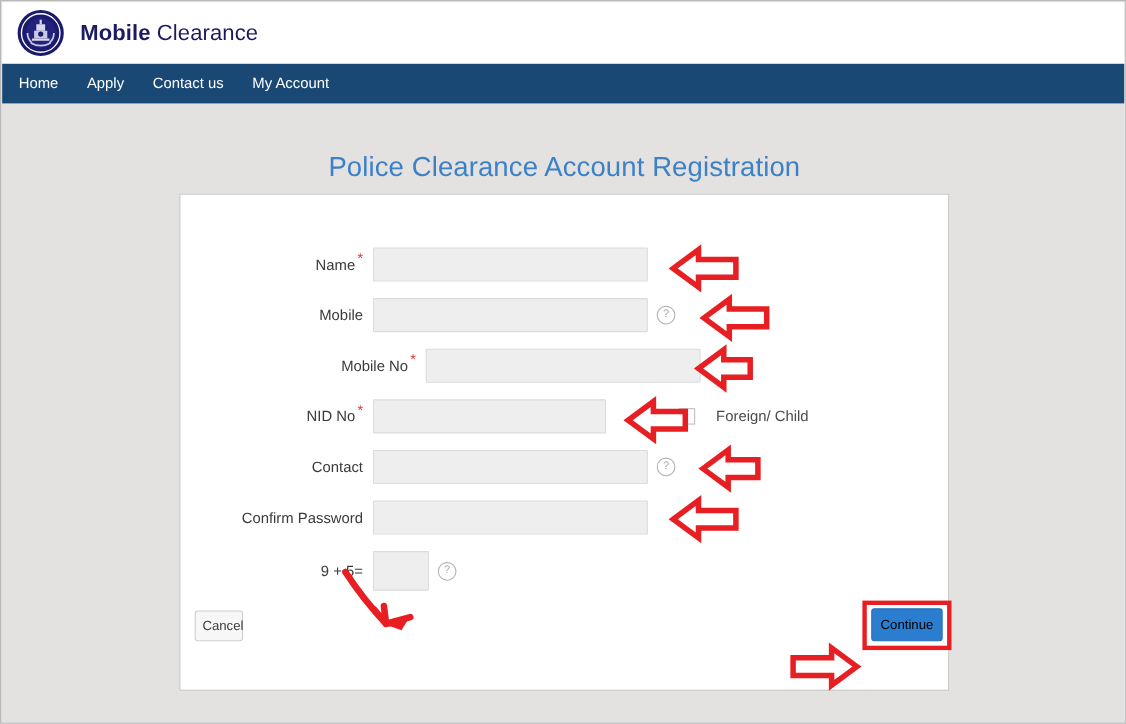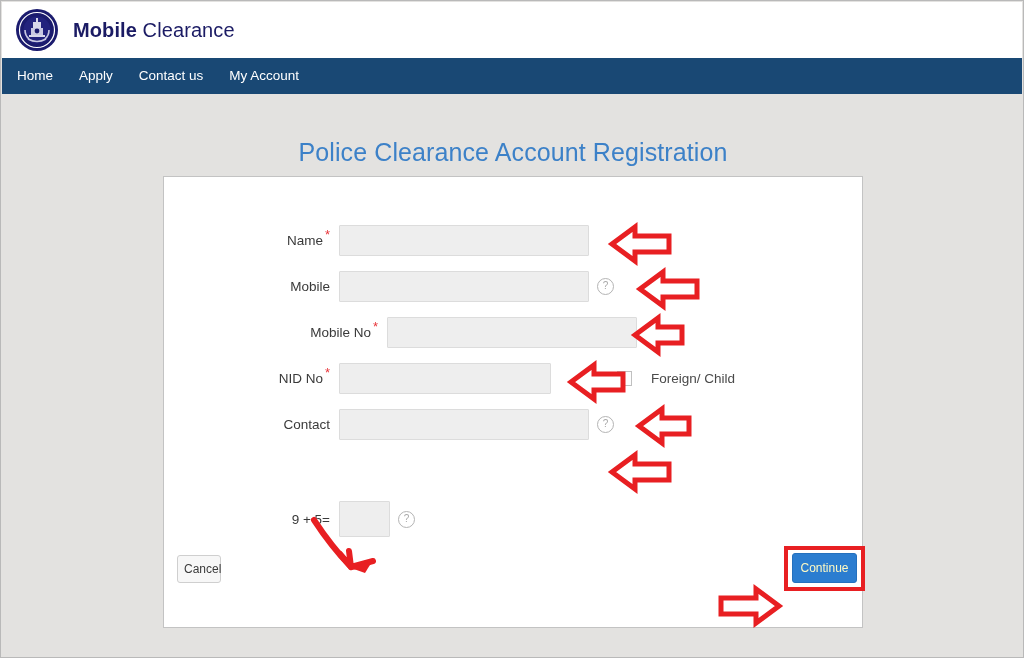--- a/index.html
+++ b/index.html
@@ -212,21 +212,21 @@
     position: absolute;
     left: 628px;
     top: 376px;
     width: 65px;
     height: 30px;
     background: #2b7dd0;
     border: 1px solid #2470bd;
     border-radius: 3px;
     font-family: "Liberation Sans", sans-serif;
     font-size: 12px;
-    color: #fef9c3;
+    color: #000000;
     cursor: pointer;
   }
   #continue-highlight {
     position: absolute;
     left: 620px;
     top: 369px;
     width: 81px;
     height: 45px;
     border: 4px solid #e81f22;
     box-sizing: border-box;
@@ -302,20 +302,24 @@
           <span class="chk-label">Foreign/ Child</span>
         </div>
       </div>
 
       <div class="form-row" style="top:231px;">
         <div class="field-label"><span>Contact</span></div>
         <input class="text-input w-long" type="password" value="" style="">
         <span class="help-icon">?</span>
       </div>
 
+      <div class="form-row" style="top:277px;">
+        <div class="field-label"><span>Confirm Password</span></div>
+        <input class="text-input w-long" type="password" value="" style="">
+      </div>
 
       <div class="form-row" style="top:322px;height:40px;">
         <div class="field-label">9 + 5=</div>
         <input class="text-input w-cap" type="text" value="" style="">
         <span class="help-icon">?</span>
       </div>
 
       <button id="btn-cancel">Cancel</button>
       <button id="btn-continue">Continue</button>
       <div id="continue-highlight"></div>

